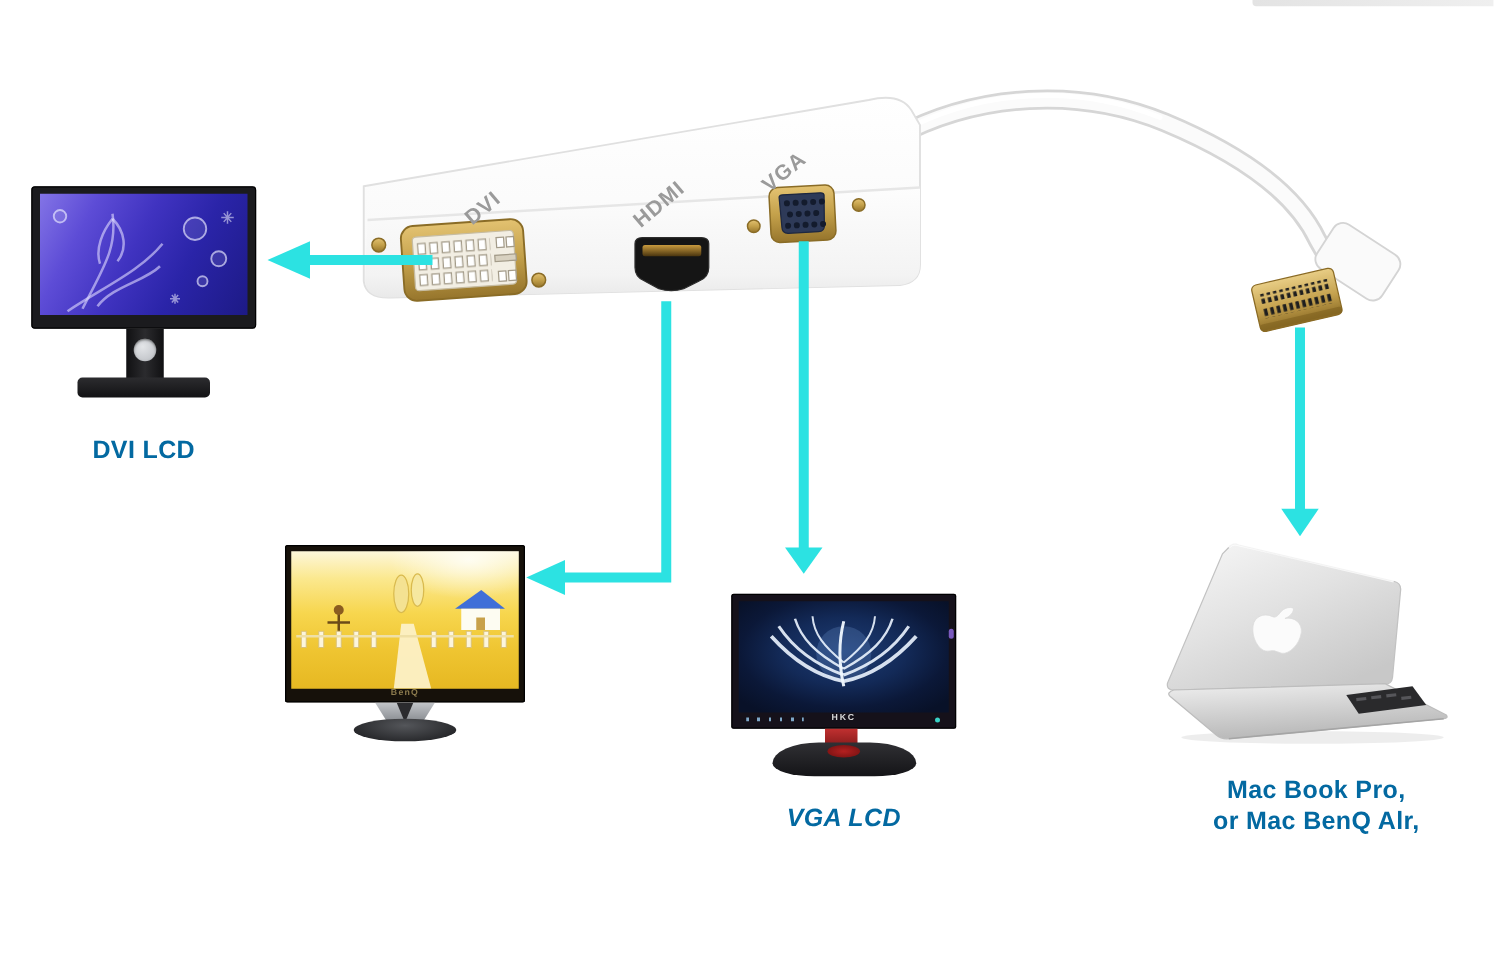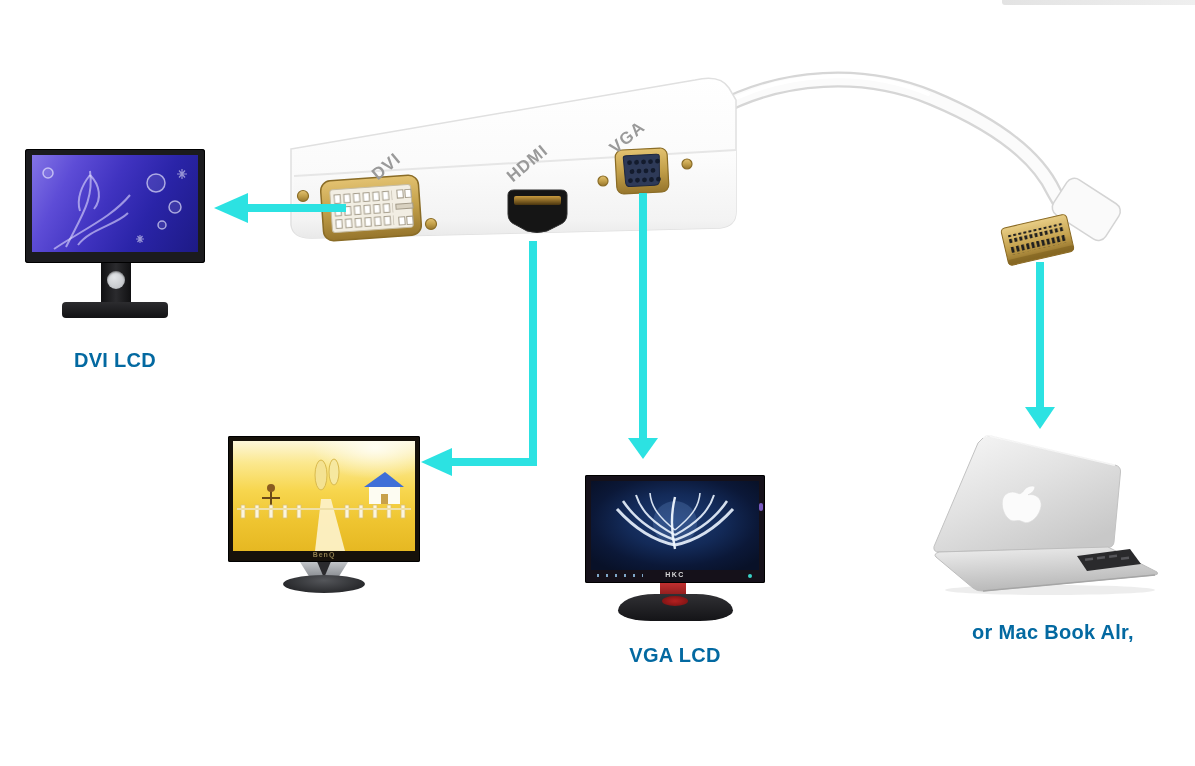--- a/index.html
+++ b/index.html
@@ -150,21 +150,21 @@
       </svg>
     </div>
     <div class="dots"></div>
     <div class="brand">HKC</div>
     <div class="led"></div>
     <div class="sticker"></div>
     <div class="neck"></div>
     <div class="base"></div>
     <div class="basered"></div>
   </div>
-  <div class="dev-label" style="left:585px;top:644px;width:180px;">VGA LCD</div>
+  <div class="dev-label" style="left:585px;top:644px;width:180px;font-style:italic;">VGA LCD</div>
 
   <svg class="abs" style="left:925px;top:430px;" width="245" height="170" viewBox="0 0 245 170">
     <defs>
       <linearGradient id="lidGrad" x1="0" y1="0" x2="0.7" y2="1">
         <stop offset="0" stop-color="#f8f8f8"></stop>
           <stop offset="0.5" stop-color="#e2e2e2"></stop>
         <stop offset="1" stop-color="#c8c8c8"></stop>
       </linearGradient>
       <linearGradient id="baseGrad" x1="0" y1="0" x2="0.3" y2="1">
         <stop offset="0" stop-color="#efefef"></stop>
@@ -180,21 +180,22 @@
     <polygon points="152,126 205,119 216,134 162,141" fill="#2a2a2c"></polygon>
     <g fill="#56565a">
       <rect x="160" y="128" width="8" height="2.5" transform="rotate(-6 164 129)"></rect>
       <rect x="172" y="126.5" width="8" height="2.5" transform="rotate(-6 176 128)"></rect>
       <rect x="184" y="125" width="8" height="2.5" transform="rotate(-6 188 126)"></rect>
       <rect x="196" y="127" width="8" height="2.5" transform="rotate(-6 200 128)"></rect>
     </g>
     <path d="M58,161 L230,145" fill="none" stroke="#a5a5a5" stroke-width="1.4"></path>
   </svg>
   <div class="dev-label mac-label" style="left:938px;top:620px;width:230px;">
-    <div>or Mac Book Alr,</div>
+    <div>Mac Book Pro,</div>
+    <div>or Mac BenQ Alr,</div>
   </div>
 
   <svg class="abs" style="left:0;top:0;" width="1195" height="766" viewBox="0 0 1195 766">
     <defs>
       <linearGradient id="gold" x1="0" y1="0" x2="0" y2="1">
         <stop offset="0" stop-color="#e3c271"></stop>
           <stop offset="0.5" stop-color="#c3a04a"></stop>
         <stop offset="1" stop-color="#96752c"></stop>
       </linearGradient>
       <linearGradient id="goldTip" x1="0" y1="0" x2="0" y2="1">

